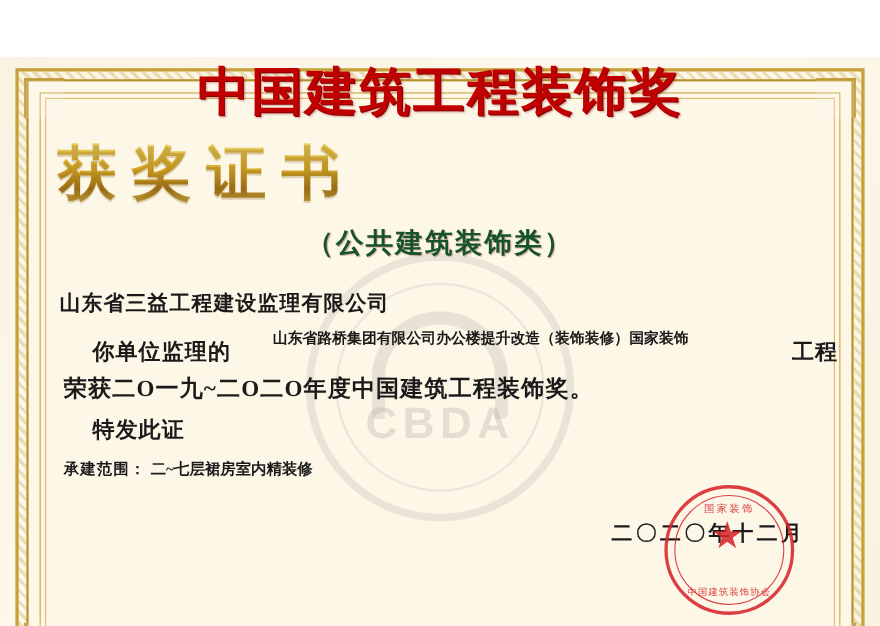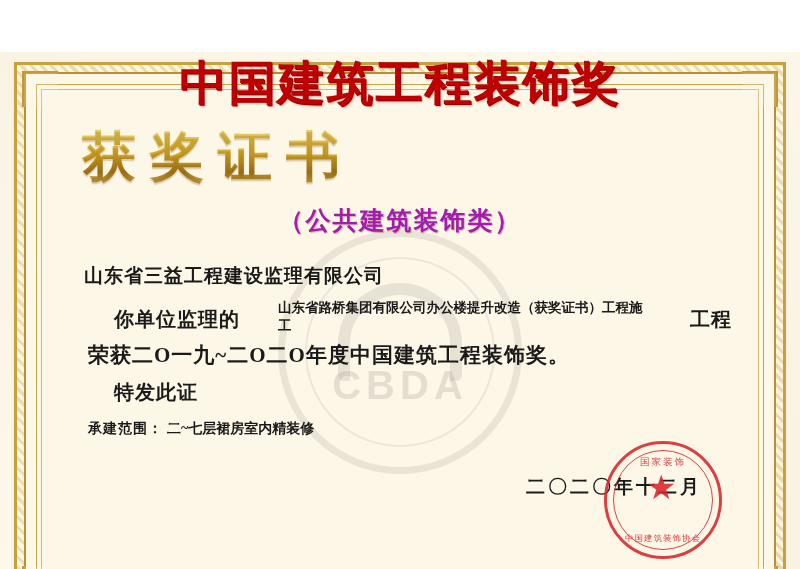--- a/index.html
+++ b/index.html
@@ -127,21 +127,21 @@
     width: 100px;
     height: 86px;
     border: 12px solid rgba(180,174,164,0.28);
     border-radius: 50% 50% 6px 6px / 62% 62% 6px 6px;
     border-bottom: none;
   }
 
   .content {
     position: relative;
     z-index: 5;
-    padding: 0 68px;
+    padding: 0 38px;
   }
 
   
   .title-main {
     text-align: center;
     margin-top: 52px;
     font-family: "Liberation Serif", serif;
     font-weight: bold;
     font-size: 47px;
     letter-spacing: 2px;
@@ -164,21 +164,21 @@
     text-shadow: 0 2px 1px rgba(120,80,0,0.25);
   }
 
   .title-category {
     text-align: center;
     margin-top: 10px;
     font-family: "Liberation Serif", serif;
     font-weight: bold;
     font-size: 25px;
     letter-spacing: 2px;
-    color: #a21caf;
+    color: #14532d;
     text-shadow: 1px 1px 1px rgba(130,0,0,0.3);
   }
 
   
   .body-block {
     margin-top: 26px;
     font-family: "Liberation Serif", serif;
     color: #1a1a1a;
   }
 
@@ -334,21 +334,21 @@
     <div class="title-main">中国建筑工程装饰奖</div>
     <div class="title-sub">获奖证书</div>
     <div class="title-category">（公共建筑装饰类）</div>
 
     <div class="body-block">
 
       <div class="recipient">山东省三益工程建设监理有限公司</div>
 
       <div class="line-project">
         <span class="lead">你单位监理的</span>
-        <span class="proj">山东省路桥集团有限公司办公楼提升改造（获奖证书）工程施工</span>
+        <span class="proj">山东省路桥集团有限公司办公楼提升改造（装饰装修）国家装饰</span>
         <span class="tail">工程</span>
       </div>
 
       <div class="line-award">荣获二O一九~二O二O年度中国建筑工程装饰奖。</div>
 
       <div class="line-issue">特发此证</div>
 
       <div class="line-scope">
         <span class="scope-label">承建范围：</span>
         <span class="scope-value">二~七层裙房室内精装修</span>

